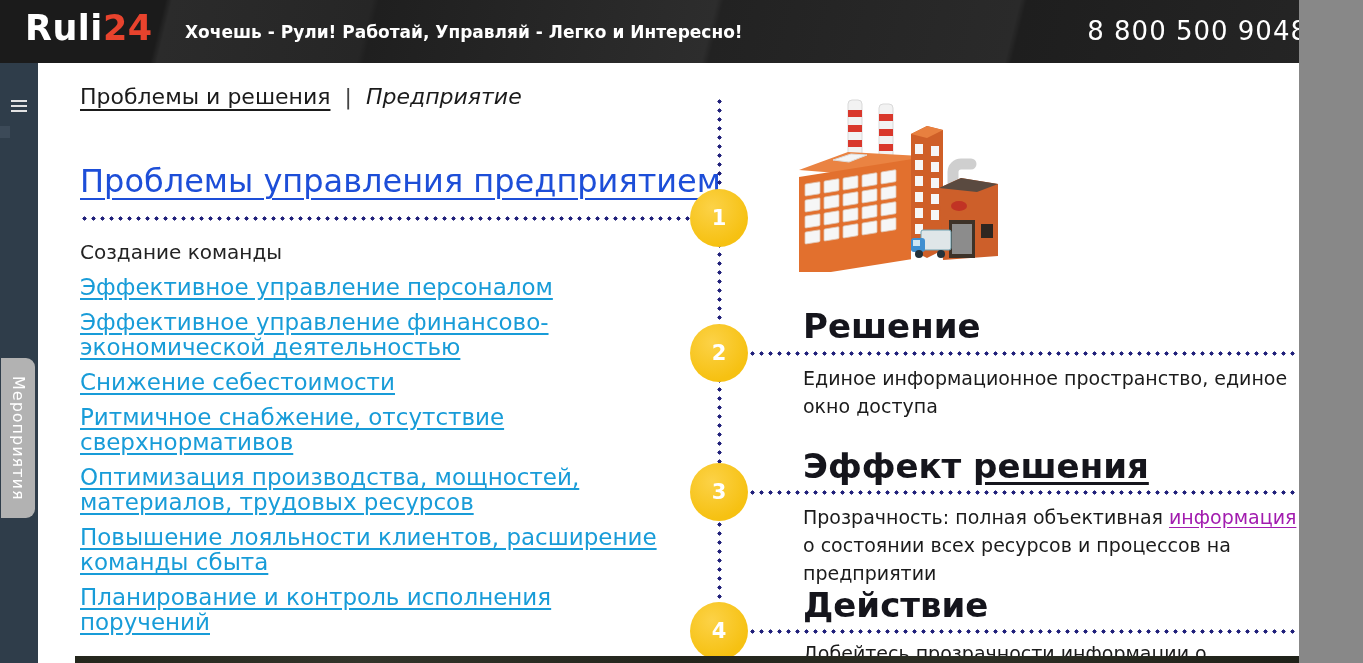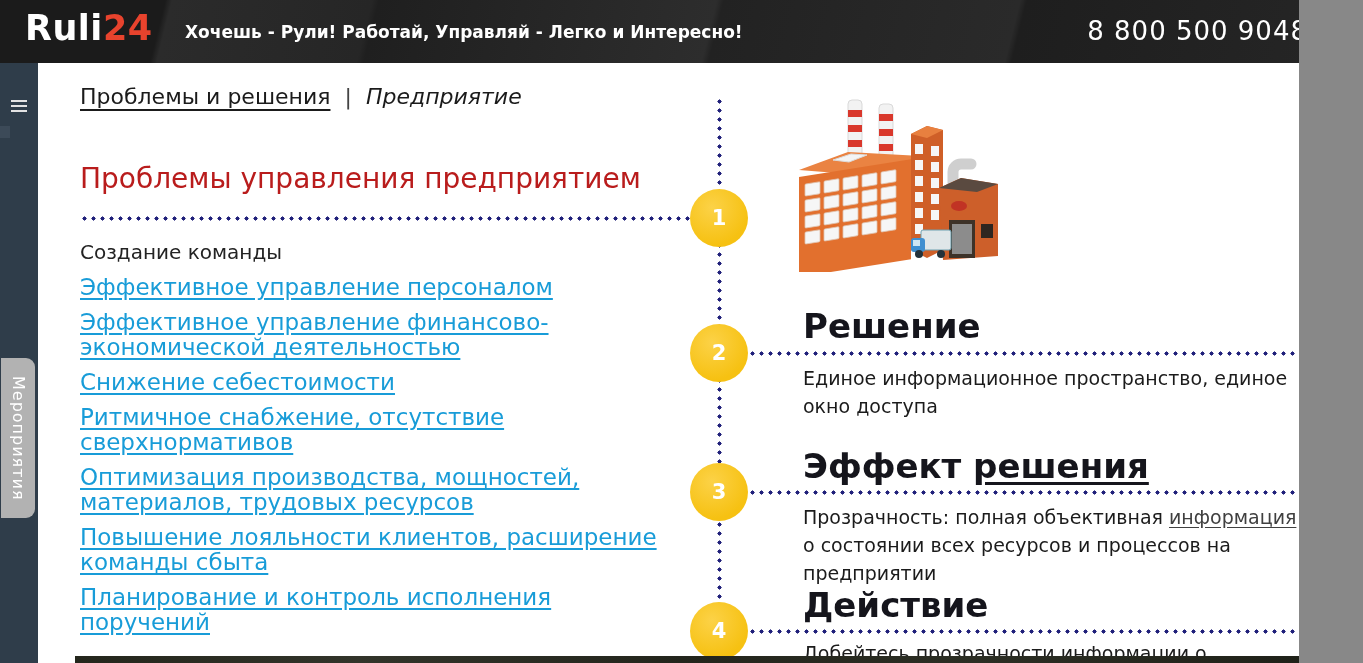--- a/index.html
+++ b/index.html
@@ -36,22 +36,22 @@
     writing-mode:vertical-rl; color:#fff; font-size:16px; letter-spacing:1px; white-space:nowrap;
   }
 
   
   .breadcrumb{ position:absolute; left:80px; top:84px; font-size:22px; }
   .breadcrumb a{ color:#1b1b1b; text-decoration:underline; text-underline-offset:5px; cursor:pointer; }
   .breadcrumb .sep{ color:#444; margin:0 14px; font-weight:400; }
   .breadcrumb .section{ font-style:italic; color:#1b1b1b; }
 
   .page-title{
-    position:absolute; left:80px; top:162px; font-size:28px; color:#b91c1c;
-    text-underline-offset:6px; text-decoration-thickness:2px; cursor:pointer;
+    position:absolute; left:80px; top:162px; font-size:32px; color:#1d4ed8;
+    text-decoration:underline; text-underline-offset:6px; text-decoration-thickness:2px; cursor:pointer;
   }
 
   .problem-list{ position:absolute; left:80px; top:240px; width:588px; }
   .problem-list .intro{ font-size:20px; color:#232323; line-height:25px; margin-bottom:10px; }
   .problem-list a{
     display:block; font-size:23px; line-height:25px; margin-bottom:10px;
     color:#189cd8; text-decoration:underline; text-underline-offset:3px; cursor:pointer;
   }
 
   
@@ -66,21 +66,21 @@
     background:radial-gradient(circle at 38% 32%, #fcd247, #f6c112 70%);
     display:flex; align-items:center; justify-content:center;
     color:#fff; font-size:21px; font-weight:bold;
   }
 
   
   .factory{ position:absolute; left:793px; top:92px; }
   .r-title{ position:absolute; left:803px; font-size:34px; font-weight:bold; color:#15151c; }
   .r-title .tlink{ text-decoration:underline; text-underline-offset:4px; cursor:pointer; color:#15151c; }
   .r-body{ position:absolute; left:803px; width:505px; font-size:19px; line-height:28px; color:#1b1b1b; }
-  .r-body .blink{ color:#404040; text-decoration:underline; text-underline-offset:3px; cursor:pointer;text-align:center; }
+  .r-body .blink{ color:#a21caf; text-decoration:underline; text-underline-offset:3px; cursor:pointer;text-align:center; }
 
   
   .write-btn{
     position:absolute; left:1323px; top:150px; width:38px; height:188px;
     background:#6a5ac9; border-radius:7px; z-index:6; cursor:pointer;
   }
   .write-btn-inner{
     position:absolute; left:50%; top:50%; width:188px; height:38px;
     transform:translate(-50%,-50%) rotate(-90deg);
     display:flex; align-items:center; justify-content:center; gap:12px; color:#fff;

